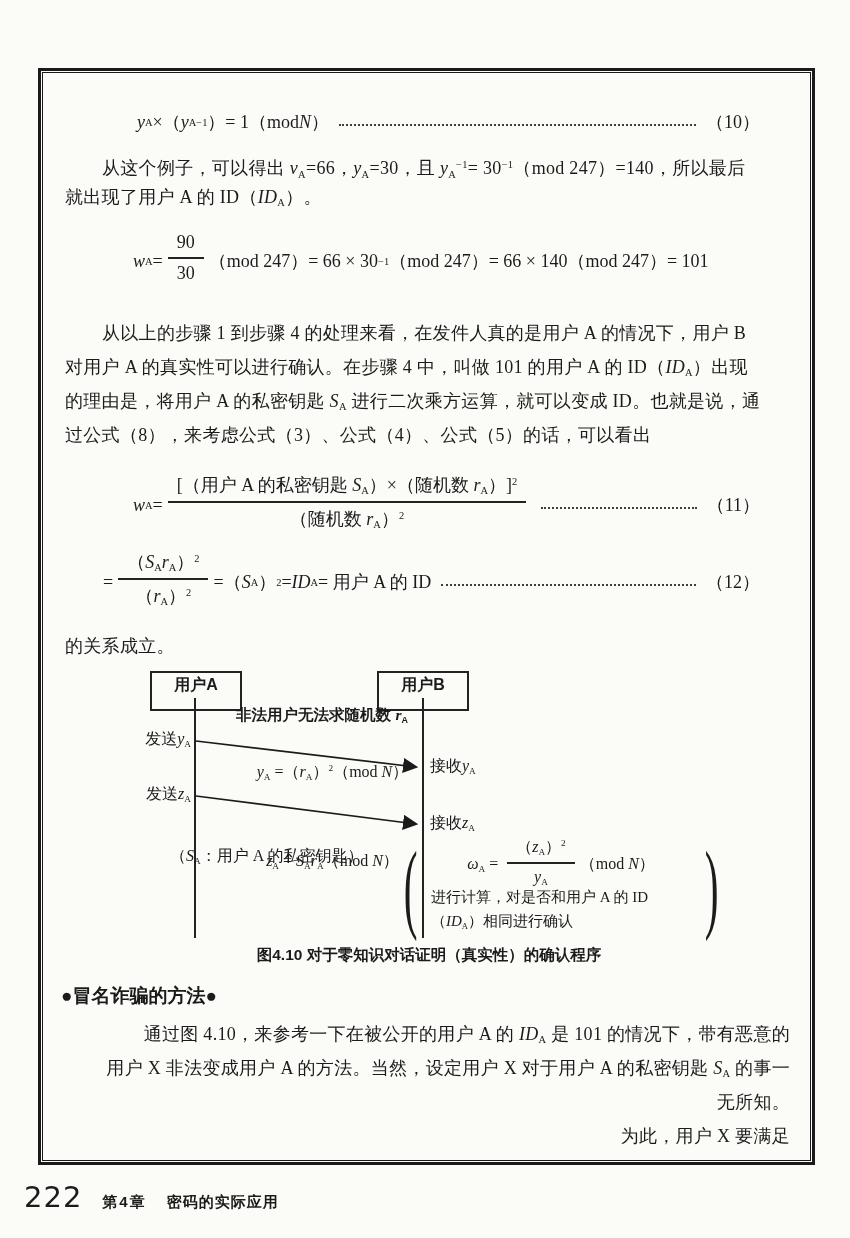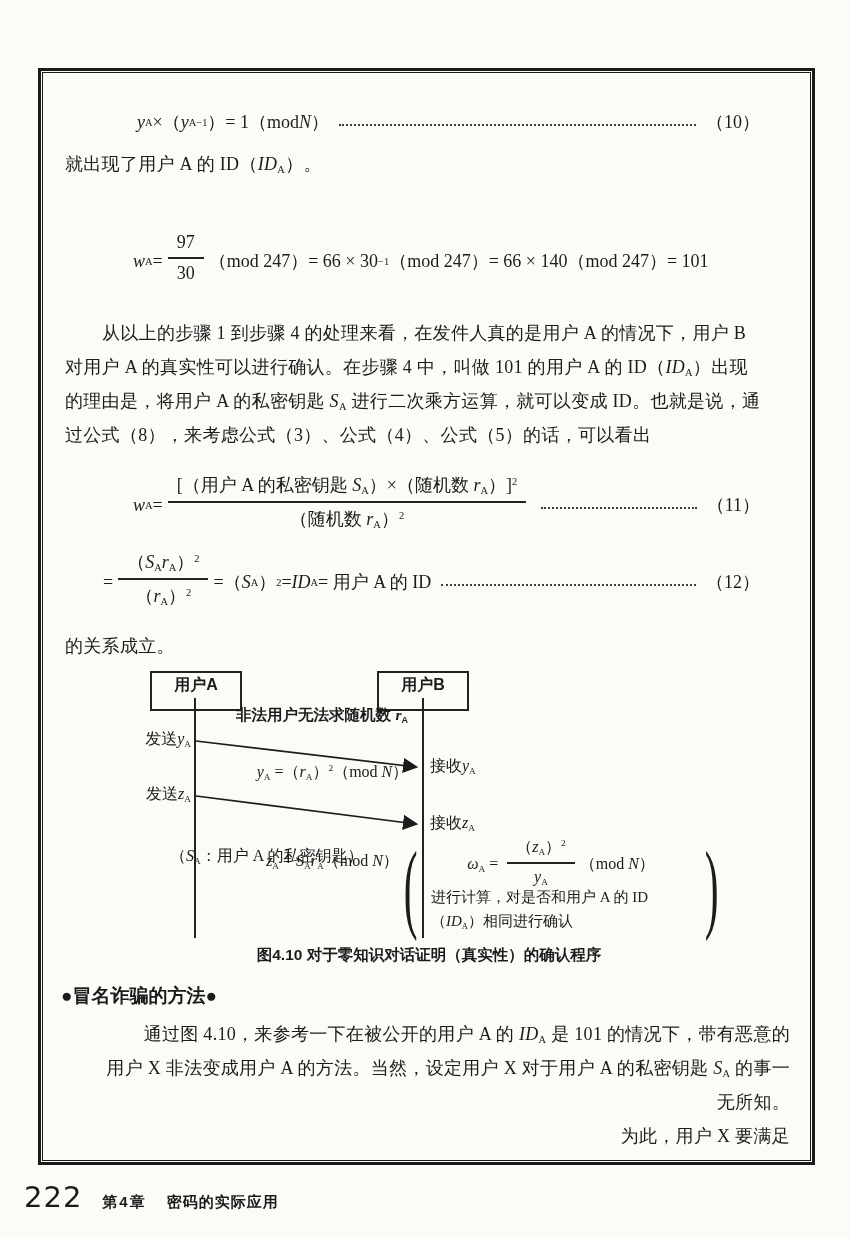--- a/index.html
+++ b/index.html
@@ -97,30 +97,31 @@
           <span class="sup">−1</span>
           <span>）= 1（mod </span>
           <span class="it">N</span>
           <span>）</span>
         </span>
       <span class="leader"></span>
       <span class="eqnum">（10）</span>
     </div>
 
     <div class="blk" style="top:77px; left:24px; right:22px;">
+      <div class="line indent"><span>从这个例子，可以得出 </span><span class="it">v</span><span class="sub">A</span><span>=66，</span><span class="it">y</span><span class="sub">A</span><span>=30，且 </span><span class="it">y</span><span class="sub">A</span><span class="sup">−1</span><span>= 30</span><span class="sup">−1</span><span>（mod 247）=140，所以最后</span></div>
       <div class="line"><span>就出现了用户 A 的 ID（</span><span class="it">ID</span><span class="sub">A</span><span>）。</span></div>
     </div>
 
     <div class="eqrow" style="top:152px; height:76px;">
       <span class="eqbody" style="margin-left:68px;">
           <span class="it">w</span>
           <span class="sub">A</span>
           <span> = </span>
           <span class="frac">
-            <span class="num"><span>97</span></span>
+            <span class="num"><span>90</span></span>
             <span class="den"><span>30</span></span>
           </span>
           <span>（mod 247）= 66 × 30</span>
           <span class="sup">−1</span>
           <span>（mod 247）= 66 × 140（mod 247）= 101</span>
         </span>
     </div>
 
     <div class="blk lh34" style="top:245px; left:24px; right:22px;">
       <div class="line indent">从以上的步骤 1 到步骤 4 的处理来看，在发件人真的是用户 A 的情况下，用户 B</div>

